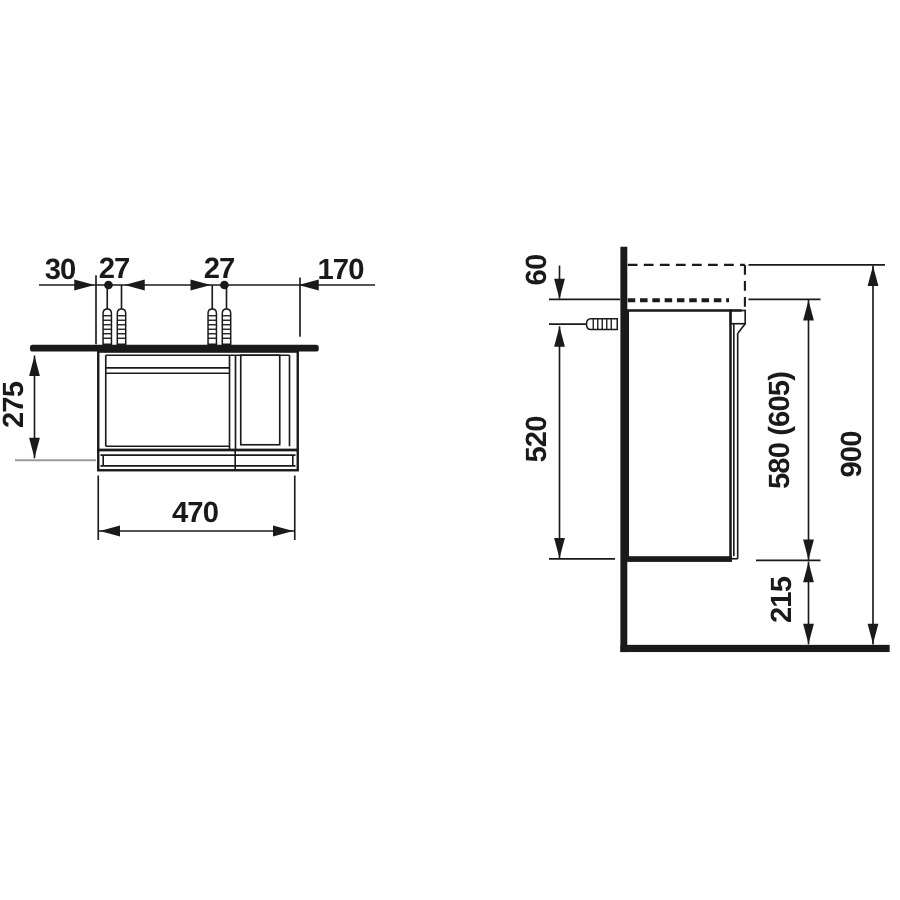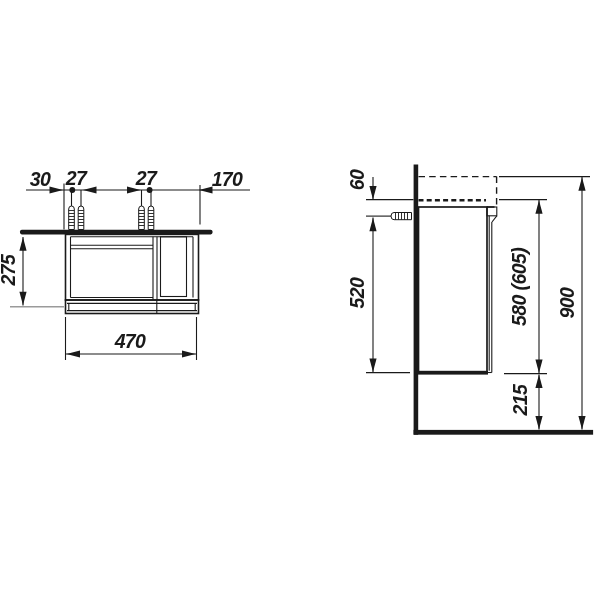--- a/index.html
+++ b/index.html
@@ -1,16 +1,16 @@
 <!DOCTYPE html>
 <html><head>
 <meta charset="utf-8">
 <style>
   html,body{margin:0;padding:0;background:#ffffff;}
-  .stage{position:relative;width:600px;height:600px;background:#ffffff;overflow:hidden;font-style:italic;}
+  .stage{position:relative;width:600px;height:600px;background:#ffffff;overflow:hidden;}
   svg{display:block;}
   .dim-label{
     font-family:"Liberation Sans","DejaVu Sans",sans-serif;
     font-weight:700;
     font-size:19.5px;
     letter-spacing:-0.6px;
     fill:#1a1a1a;
   }
   .ln{stroke:#1a1a1a;fill:none;}
   .thin{stroke-width:1.1;}

